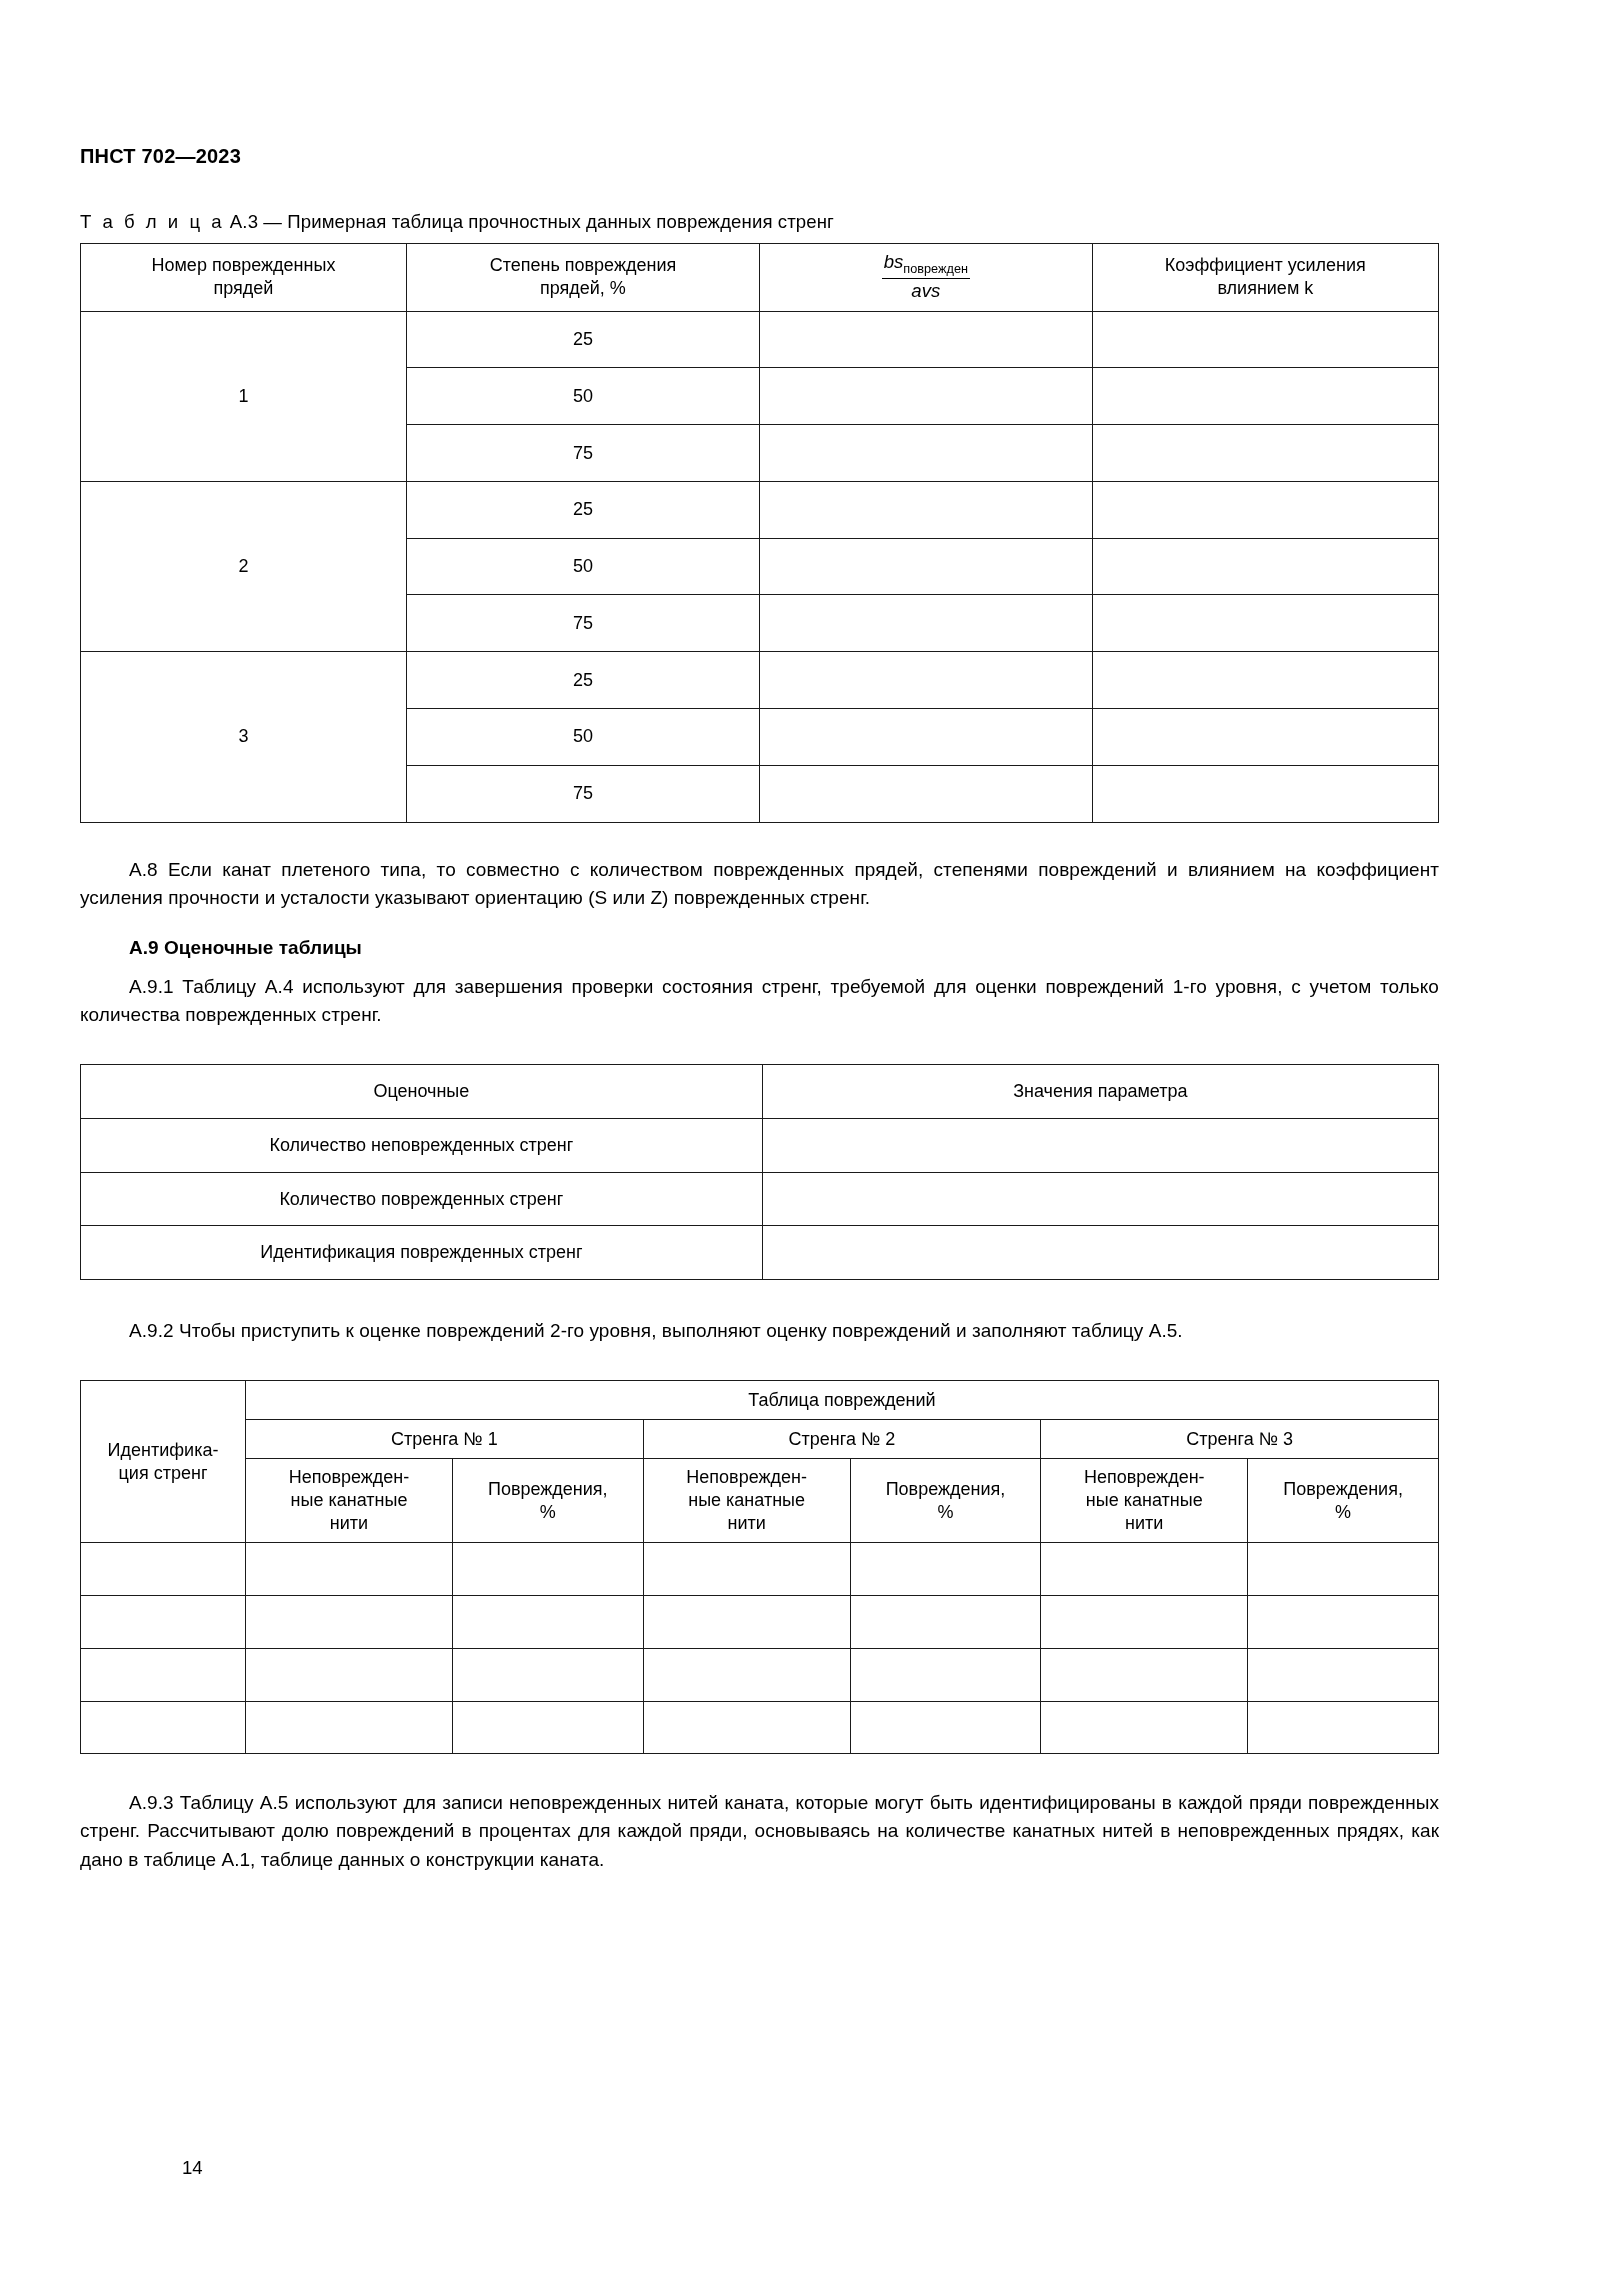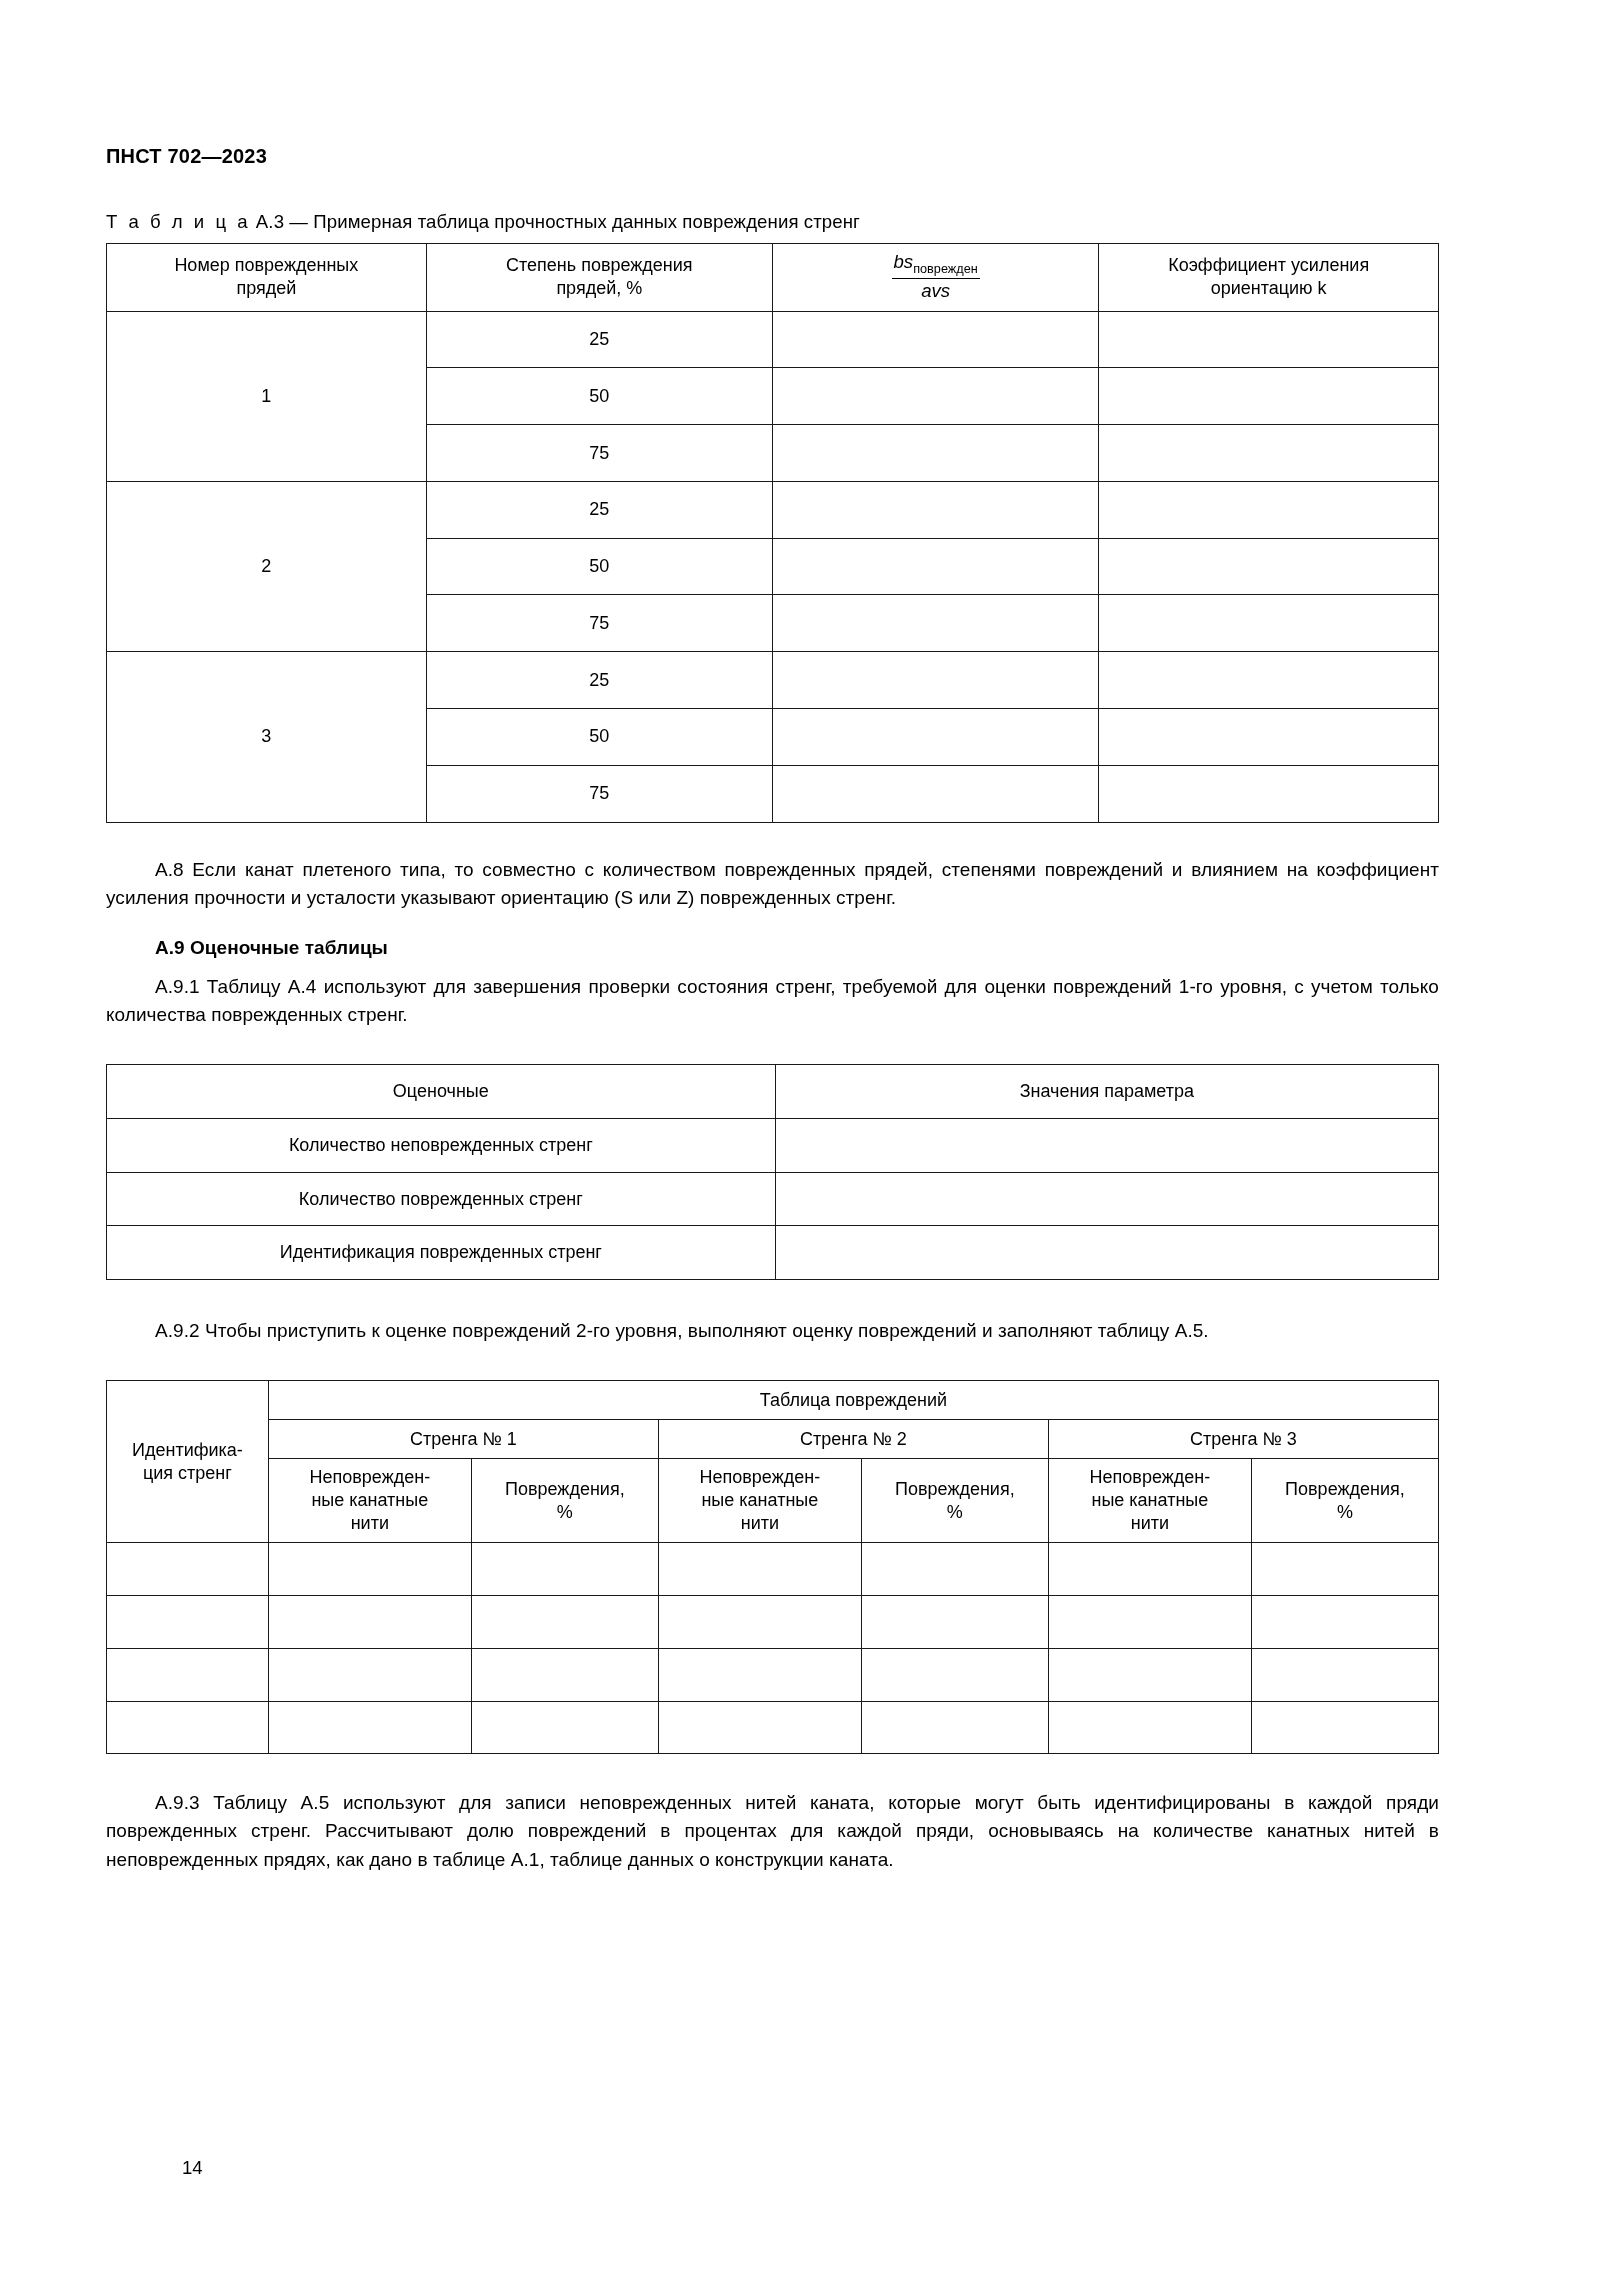--- a/index.html
+++ b/index.html
@@ -8,21 +8,21 @@
     background:#ffffff;
     font-family:"Liberation Sans", sans-serif;
     color:#000000;
     -webkit-font-smoothing:antialiased;
   }
   .page {
     position:relative;
     width:1621px;
     min-height:2293px;
     box-sizing:border-box;
-    padding:145px 182px 0 106px;
+    padding:145px 182px 0 80px;
   }
   .header {
     font-size:20px;
     font-weight:bold;
     letter-spacing:0.2px;
     margin:0 0 43px 0;
   }
   .tbl-caption {
     font-size:18.6px;
     margin:0 0 9.8px 0;
@@ -129,21 +129,21 @@
           <span>прядей, %</span>
         </th>
         <th>
           <span class="frac">
             <span class="num"><span>bs</span><sub>поврежден</sub></span>
             <span class="den">avs</span>
           </span>
         </th>
         <th>
           <span>Коэффициент усиления</span><br>
-          <span>ориентацию k</span>
+          <span>влиянием k</span>
         </th>
       </tr>
     </thead>
     <tbody>
 
       <tr>
         <td rowspan="3">1</td>
         <td>25</td>
         <td></td>
         <td></td>

